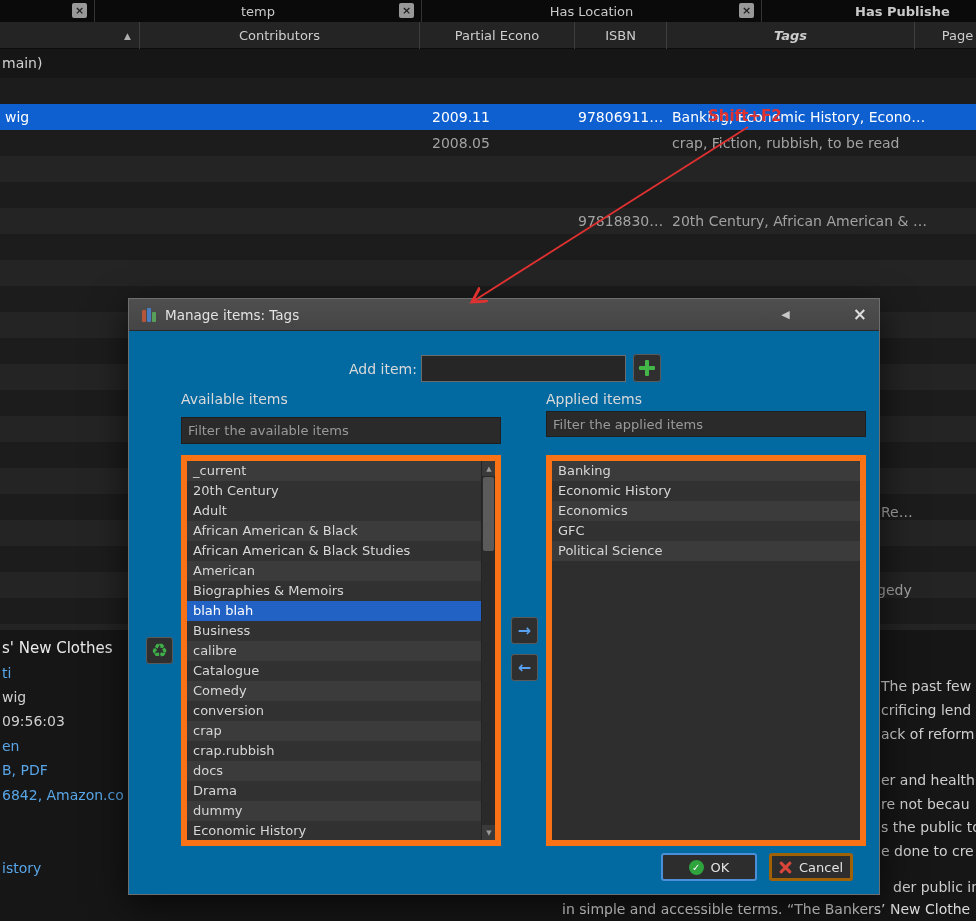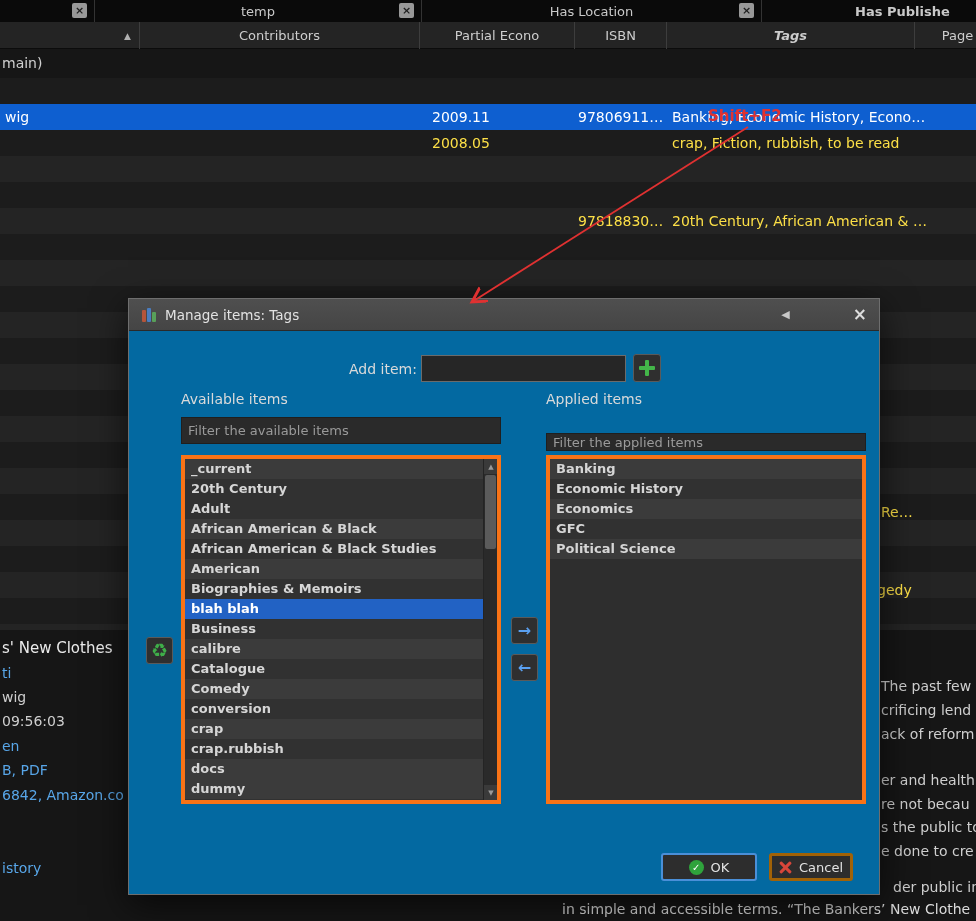--- a/index.html
+++ b/index.html
@@ -23,21 +23,21 @@
   .colcell.tags-col { font-weight:bold; font-style:italic; }
 
   
   .grouprow { position:absolute; top:49px; left:0; width:976px; height:29px; }
   .grouprow span { position:absolute; left:2px; top:6px; font-size:14px; color:#d0d0d0; }
 
   
   .stripes { position:absolute; top:78px; left:0; width:976px; height:552px;
              background:repeating-linear-gradient(180deg,#1c1c1c 0px,#1c1c1c 26px,#242424 26px,#242424 52px); }
   .selrow { position:absolute; top:104px; left:0; width:976px; height:26px; background:#0e5fd0; }
-  .celltext { position:absolute; font-size:14px; line-height:17px; white-space:nowrap; color:#fde047; }
+  .celltext { position:absolute; font-size:14px; line-height:17px; white-space:nowrap; color:#a3a3a3; }
   .celltext.onblue { color:#ffffff; }
 
   
   .frag { position:absolute; font-size:14px; line-height:17px; white-space:nowrap; color:#cfcfcf; }
   .frag.link { color:#58a6e8; cursor:pointer; }
   .frag.booktitle { font-size:15px; color:#eaeaea; }
 
   
   .dialog { position:absolute; left:128px; top:298px; width:752px; height:597px; background:#0369a1;
             border:1px solid #6e6e6e; box-shadow:0 10px 34px rgba(0,0,0,.65); z-index:5; }
@@ -56,21 +56,21 @@
 
   .sq-btn { position:absolute; background:#2f2f2f; border:1px solid #5a5a5a; border-radius:3px;
             display:flex; align-items:center; justify-content:center; cursor:pointer; }
   .arrow-glyph { color:#5aa0f0; font-size:16px; font-weight:bold; line-height:16px; }
   .recycle-glyph { color:#3fae49; font-size:19px; line-height:19px; }
 
   .plus-ic { position:relative; width:16px; height:16px; }
   .plus-ic::before { content:""; position:absolute; left:0; top:6px; width:16px; height:4px; background:#43b649; border-radius:1px; }
   .plus-ic::after  { content:""; position:absolute; left:6px; top:0; width:4px; height:16px; background:#43b649; border-radius:1px; }
 
-  .list { position:absolute; width:320px; height:349px; background:#2e2e2e; border:4px solid #f97316; overflow:hidden;font-weight:bold; }
+  .list { position:absolute; width:320px; height:391px; background:#2e2e2e; border:6px solid #f97316; overflow:hidden; }
   .list-inner { position:absolute; top:0; bottom:0; left:0; right:0; overflow:hidden; }
   .list.has-scroll .list-inner { right:14px; }
   .list-item { height:20px; line-height:20px; padding-left:6px; font-size:13px; color:#d6d6d6; background:#3b3b3b;
                white-space:nowrap; overflow:hidden; cursor:default; }
   .list-item.alt { background:#313131; }
   .list-item.selected { background:#2262c4; color:#fff; }
 
   .vscroll { position:absolute; top:0; right:0; bottom:0; width:14px; background:#2a2a2a; border-left:1px solid #242424; }
   .vs-btn { position:absolute; left:0; width:14px; height:15px; background:#3a3a3a; color:#9a9a9a; font-size:7px;
             display:flex; align-items:center; justify-content:center; cursor:pointer; }
@@ -180,40 +180,41 @@
     <span class="dlg-label" style="left:220px; top:62px;">Add item:</span>
     <input class="dlg-input" style="left: 292px; top: 56px; width: 205px; height: 27px;">
     <div class="sq-btn" style="left:504px; top:55px; width:28px; height:28px;">
       <span class="plus-ic"></span>
     </div>
 
     <span class="dlg-label" style="left:52px;  top:92px;">Available items</span>
     <span class="dlg-label" style="left:417px; top:92px;">Applied items</span>
 
     <input class="dlg-input filter-input" style="left: 52px; top: 118px; width: 320px; height: 27px;" placeholder="Filter the available items">
-    <input class="dlg-input filter-input" style="left: 417px; top: 134px; width: 320px; height: 18px;" placeholder="Filter the applied items">
+    <input class="dlg-input filter-input" style="left: 417px; top: 112px; width: 320px; height: 26px;" placeholder="Filter the applied items">
 
     <div class="list has-scroll" style="left:52px; top:156px;">
       <div class="list-inner">
           <div class="list-item">_current</div>
           <div class="list-item alt">20th Century</div>
           <div class="list-item alt">Adult</div>
           <div class="list-item">African American &amp; Black</div>
           <div class="list-item alt">African American &amp; Black Studies</div>
           <div class="list-item">American</div>
           <div class="list-item alt">Biographies &amp; Memoirs</div>
           <div class="list-item selected">blah blah</div>
           <div class="list-item alt">Business</div>
           <div class="list-item">calibre</div>
           <div class="list-item alt">Catalogue</div>
           <div class="list-item">Comedy</div>
           <div class="list-item alt">conversion</div>
           <div class="list-item">crap</div>
           <div class="list-item alt">crap.rubbish</div>
           <div class="list-item">docs</div>
+          <div class="list-item alt">Drama</div>
           <div class="list-item">dummy</div>
           <div class="list-item alt">Economic History</div>
         </div>
       <div class="vscroll">
         <div class="vs-btn up">▲</div>
         <div class="vs-thumb"></div>
         <div class="vs-btn down">▼</div>
       </div>
     </div>
 

